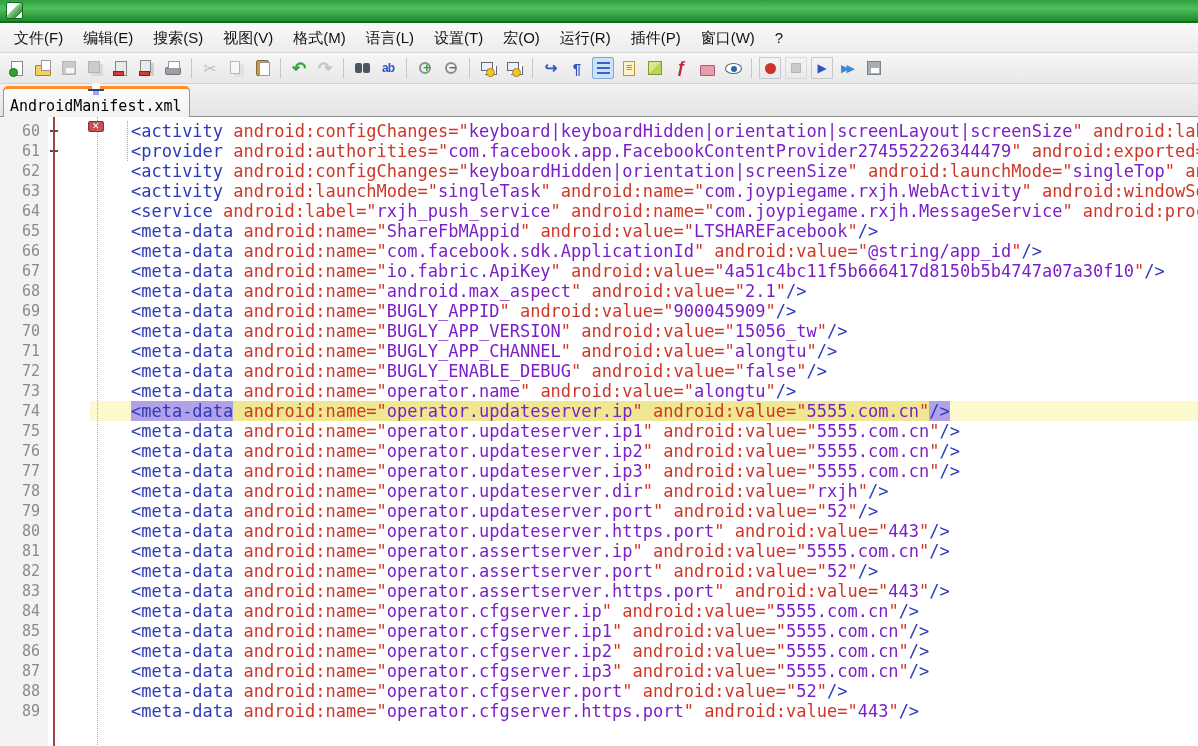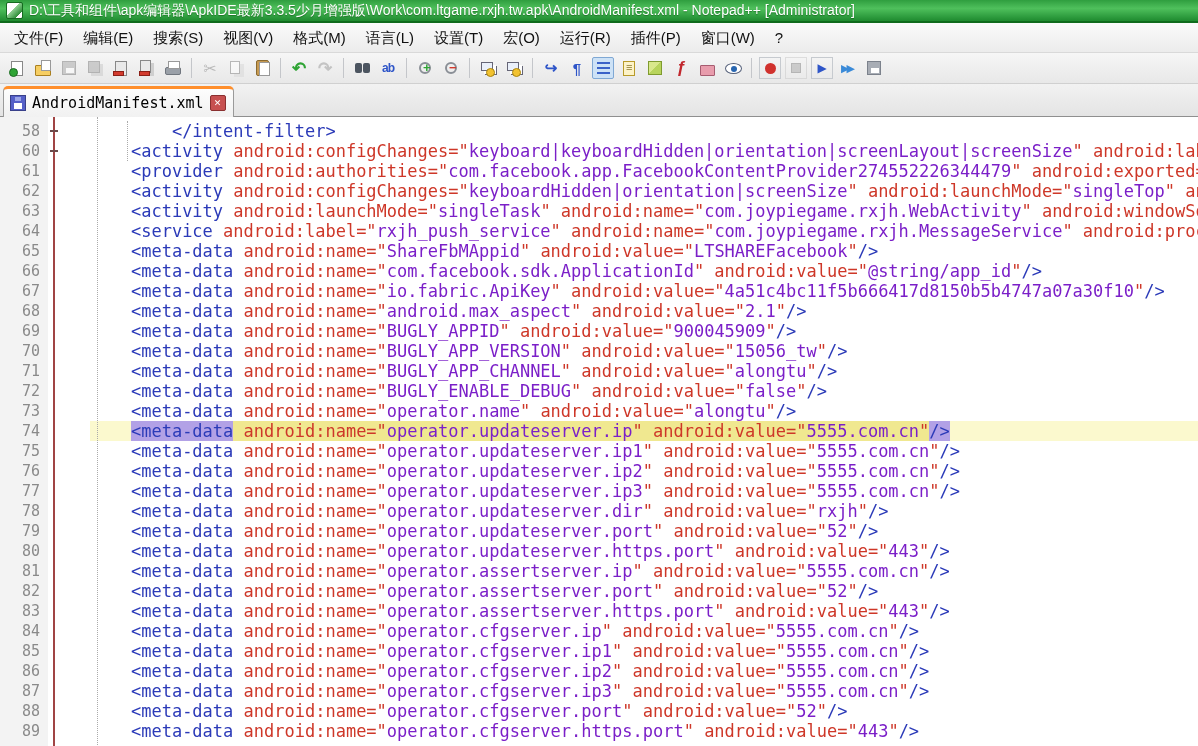--- a/index.html
+++ b/index.html
@@ -71,21 +71,21 @@
   [data-name="play-macro-icon"]{border:1px solid #c6cacf;}
   [data-name="play-macro-icon"]::before{content:"▶";font-size:12px;color:#2e55c8;}
   [data-name="run-macro-multiple-icon"]::before{content:"▶▶";font-size:11px;letter-spacing:-3px;color:#3a8ad8;margin-right:3px;}
 
   
   .tabbar{height:32px;background:linear-gradient(180deg,#f2f2f2,#e4e4e4);
     border-bottom:1px solid #8f8f8f;display:flex;align-items:flex-end;padding-left:3px;}
   .tab{height:28px;display:flex;align-items:center;gap:6px;padding:0 7px 0 6px;
     background:linear-gradient(#fdfdfd,#f1f1f1);
     border:1px solid #9a9a9a;border-bottom:none;border-top:3px solid #ff8f2c;
-    border-radius:5px 5px 0 0;margin-bottom:-1px;position:relative;z-index:2;}
+    border-radius:5px 5px 0 0;margin-bottom:-1px;position:relative;z-index:2;flex-direction:column;}
   .tab-save-icon{width:14px;height:14px;background:#5560c8;border:1px solid #39408a;position:relative;}
   .tab-save-icon::before{content:"";position:absolute;left:4px;top:1px;right:4px;height:4px;background:#9ca6e8;}
   .tab-save-icon::after{content:"";position:absolute;left:3px;bottom:1px;right:3px;height:6px;background:#fff;}
   .tab-label{font-family:"DejaVu Sans Mono", monospace;font-size:15px;color:#000;}
   .tab-close{width:14px;height:14px;background:#c75050;border:1px solid #8a3030;border-radius:2px;
     color:#fff;display:flex;align-items:center;justify-content:center;}
   .tab-close::before{content:"✕";font-size:9px;line-height:1;}
 
   
   .editor{position:relative;height:630px;background:#fff;overflow:hidden;
@@ -105,21 +105,20 @@
   .seg-val{color:#7b1fc8;font-weight:normal;}
   .cl.current .code{background:#fbf9ce;}
   .hl-tag{background:#b2a1e6;}
   .hl-attr{background:#f0e890;}
 </style>
 </head>
 <body>
 
 <div class="titlebar" data-name="title-bar">
   <span class="app-icon" data-name="notepad-plus-plus-icon"></span>
-  <span class="title-text" data-name="window-title">D:\工具和组件\apk编辑器\ApkIDE最新3.3.5少月增强版\Work\com.ltgame.rxjh.tw.apk\AndroidManifest.xml - Notepad++ [Administrator]</span>
 </div>
 
 <div class="menubar" data-name="menu-bar">
     <span class="menu-item" data-name="menu-item-0">文件(F)</span>
     <span class="menu-item" data-name="menu-item-1">编辑(E)</span>
     <span class="menu-item" data-name="menu-item-2">搜索(S)</span>
     <span class="menu-item" data-name="menu-item-3">视图(V)</span>
     <span class="menu-item" data-name="menu-item-4">格式(M)</span>
     <span class="menu-item" data-name="menu-item-5">语言(L)</span>
     <span class="menu-item" data-name="menu-item-6">设置(T)</span>
@@ -180,21 +179,20 @@
 </div>
 
 <div class="editor" data-name="editor">
   <div class="gutter-bg" data-name="line-number-margin"></div>
   <div class="fold-line" data-name="fold-margin-line"></div>
   <div class="fold-mark" style="top:13px" data-name="fold-mark"></div>
   <div class="fold-mark" style="top:33px" data-name="fold-mark"></div>
   <div class="guide1" data-name="indent-guide-line"></div>
   <div class="guide2" data-name="indent-guide-line"></div>
   <div class="lines" data-name="code-lines">
-      <div class="cl" data-name="code-line-58"><span class="ln" data-name="line-number">58</span><span class="code" data-name="code-text"><span class="seg-plain" data-name="code-token">        </span><span class="seg-tag" data-name="code-token">&lt;/intent-filter&gt;</span></span></div>
       <div class="cl" data-name="code-line-60"><span class="ln" data-name="line-number">60</span><span class="code" data-name="code-text"><span class="seg-plain" data-name="code-token">    </span><span class="seg-tag" data-name="code-token">&lt;activity</span><span class="seg-attr" data-name="code-token"> android:configChanges="</span><span class="seg-val" data-name="code-token">keyboard|keyboardHidden|orientation|screenLayout|screenSize</span><span class="seg-attr" data-name="code-token">" android:lab</span></span></div>
       <div class="cl" data-name="code-line-61"><span class="ln" data-name="line-number">61</span><span class="code" data-name="code-text"><span class="seg-plain" data-name="code-token">    </span><span class="seg-tag" data-name="code-token">&lt;provider</span><span class="seg-attr" data-name="code-token"> android:authorities="</span><span class="seg-val" data-name="code-token">com.facebook.app.FacebookContentProvider274552226344479</span><span class="seg-attr" data-name="code-token">" android:exported=</span></span></div>
       <div class="cl" data-name="code-line-62"><span class="ln" data-name="line-number">62</span><span class="code" data-name="code-text"><span class="seg-plain" data-name="code-token">    </span><span class="seg-tag" data-name="code-token">&lt;activity</span><span class="seg-attr" data-name="code-token"> android:configChanges="</span><span class="seg-val" data-name="code-token">keyboardHidden|orientation|screenSize</span><span class="seg-attr" data-name="code-token">" android:launchMode="</span><span class="seg-val" data-name="code-token">singleTop</span><span class="seg-attr" data-name="code-token">" an</span></span></div>
       <div class="cl" data-name="code-line-63"><span class="ln" data-name="line-number">63</span><span class="code" data-name="code-text"><span class="seg-plain" data-name="code-token">    </span><span class="seg-tag" data-name="code-token">&lt;activity</span><span class="seg-attr" data-name="code-token"> android:launchMode="</span><span class="seg-val" data-name="code-token">singleTask</span><span class="seg-attr" data-name="code-token">" android:name="</span><span class="seg-val" data-name="code-token">com.joypiegame.rxjh.WebActivity</span><span class="seg-attr" data-name="code-token">" android:windowSo</span></span></div>
       <div class="cl" data-name="code-line-64"><span class="ln" data-name="line-number">64</span><span class="code" data-name="code-text"><span class="seg-plain" data-name="code-token">    </span><span class="seg-tag" data-name="code-token">&lt;service</span><span class="seg-attr" data-name="code-token"> android:label="</span><span class="seg-val" data-name="code-token">rxjh_push_service</span><span class="seg-attr" data-name="code-token">" android:name="</span><span class="seg-val" data-name="code-token">com.joypiegame.rxjh.MessageService</span><span class="seg-attr" data-name="code-token">" android:proc</span></span></div>
       <div class="cl" data-name="code-line-65"><span class="ln" data-name="line-number">65</span><span class="code" data-name="code-text"><span class="seg-plain" data-name="code-token">    </span><span class="seg-tag" data-name="code-token">&lt;meta-data</span><span class="seg-attr" data-name="code-token"> android:name="</span><span class="seg-val" data-name="code-token">ShareFbMAppid</span><span class="seg-attr" data-name="code-token">" android:value="</span><span class="seg-val" data-name="code-token">LTSHAREFacebook</span><span class="seg-attr" data-name="code-token">"</span><span class="seg-tag" data-name="code-token">/&gt;</span></span></div>
       <div class="cl" data-name="code-line-66"><span class="ln" data-name="line-number">66</span><span class="code" data-name="code-text"><span class="seg-plain" data-name="code-token">    </span><span class="seg-tag" data-name="code-token">&lt;meta-data</span><span class="seg-attr" data-name="code-token"> android:name="</span><span class="seg-val" data-name="code-token">com.facebook.sdk.ApplicationId</span><span class="seg-attr" data-name="code-token">" android:value="</span><span class="seg-val" data-name="code-token">@string/app_id</span><span class="seg-attr" data-name="code-token">"</span><span class="seg-tag" data-name="code-token">/&gt;</span></span></div>
       <div class="cl" data-name="code-line-67"><span class="ln" data-name="line-number">67</span><span class="code" data-name="code-text"><span class="seg-plain" data-name="code-token">    </span><span class="seg-tag" data-name="code-token">&lt;meta-data</span><span class="seg-attr" data-name="code-token"> android:name="</span><span class="seg-val" data-name="code-token">io.fabric.ApiKey</span><span class="seg-attr" data-name="code-token">" android:value="</span><span class="seg-val" data-name="code-token">4a51c4bc11f5b666417d8150b5b4747a07a30f10</span><span class="seg-attr" data-name="code-token">"</span><span class="seg-tag" data-name="code-token">/&gt;</span></span></div>
       <div class="cl" data-name="code-line-68"><span class="ln" data-name="line-number">68</span><span class="code" data-name="code-text"><span class="seg-plain" data-name="code-token">    </span><span class="seg-tag" data-name="code-token">&lt;meta-data</span><span class="seg-attr" data-name="code-token"> android:name="</span><span class="seg-val" data-name="code-token">android.max_aspect</span><span class="seg-attr" data-name="code-token">" android:value="</span><span class="seg-val" data-name="code-token">2.1</span><span class="seg-attr" data-name="code-token">"</span><span class="seg-tag" data-name="code-token">/&gt;</span></span></div>
       <div class="cl" data-name="code-line-69"><span class="ln" data-name="line-number">69</span><span class="code" data-name="code-text"><span class="seg-plain" data-name="code-token">    </span><span class="seg-tag" data-name="code-token">&lt;meta-data</span><span class="seg-attr" data-name="code-token"> android:name="</span><span class="seg-val" data-name="code-token">BUGLY_APPID</span><span class="seg-attr" data-name="code-token">" android:value="</span><span class="seg-val" data-name="code-token">900045909</span><span class="seg-attr" data-name="code-token">"</span><span class="seg-tag" data-name="code-token">/&gt;</span></span></div>

